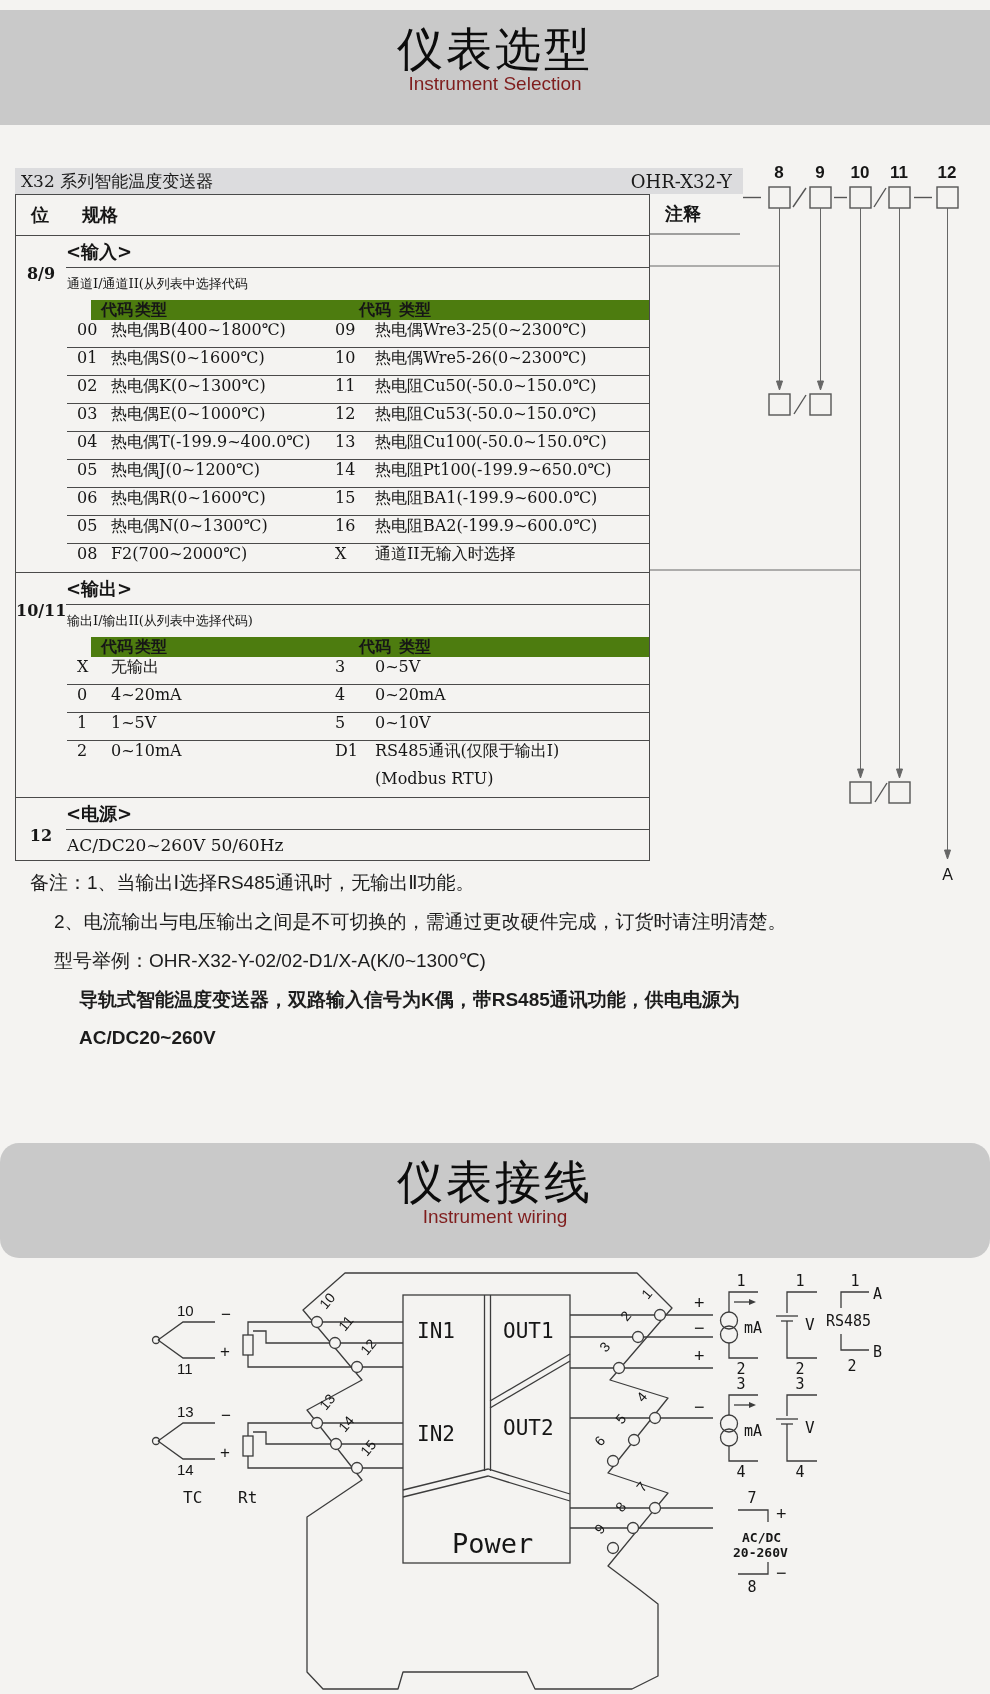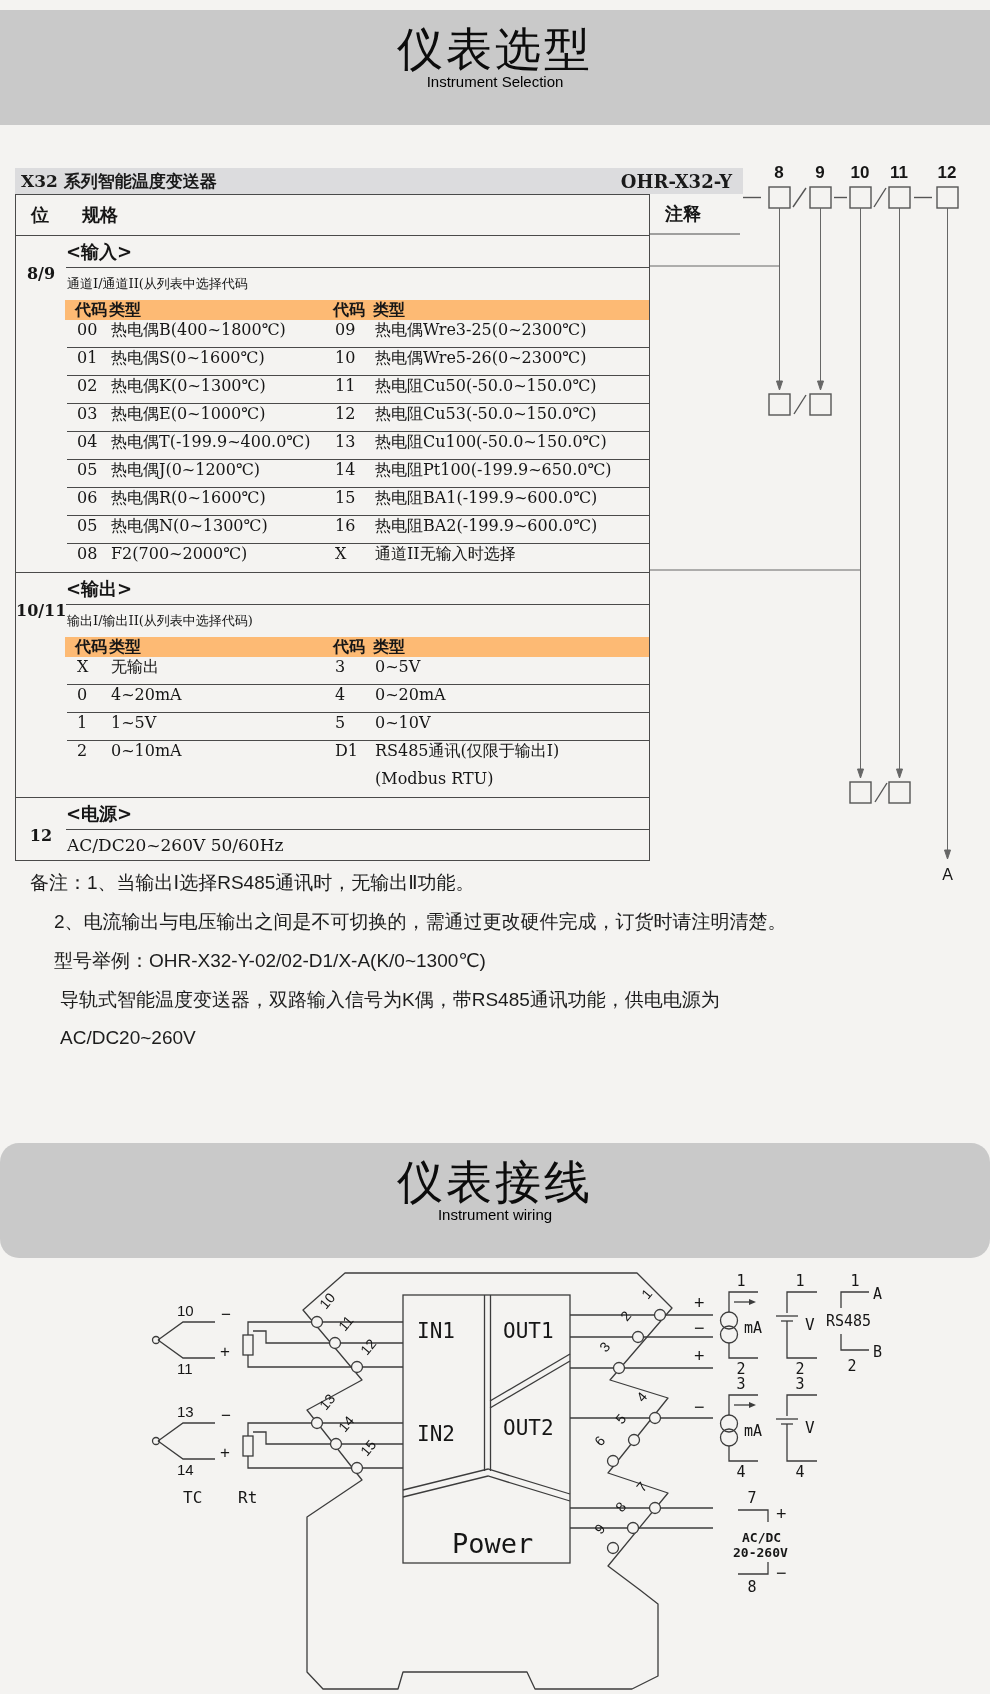--- a/index.html
+++ b/index.html
@@ -1,56 +1,56 @@
 <!DOCTYPE html>
 <html><head>
 <meta charset="utf-8">
 <style>
   html,body{margin:0;padding:0;background:#e8e7e5;}
   .canvas{position:relative;width:990px;height:1694px;background:#f4f3f1;overflow:hidden;
           font-family:"Liberation Sans","DejaVu Sans",sans-serif;color:#1a1a1a;}
   
   .banner{position:absolute;left:0;width:990px;height:115px;background:#c9c9c9;text-align:center;}
   .banner-title{font-size:46px;font-weight:400;letter-spacing:3px;color:#0c0c0c;padding-top:14px;line-height:1.1;}
-  .banner-sub{font-size:15px;color:#000000;margin-top:-2px;}
+  .banner-sub{font-size:19px;color:#7f1d1d;margin-top:-2px;}
   
   .model-band{position:absolute;left:15px;top:168px;width:728px;height:26px;background:#dcdcde;
               display:flex;align-items:center;justify-content:space-between;
-              font-family:"DejaVu Serif","Liberation Serif",serif;font-weight:bold;font-size:17px;}
+              font-family:"DejaVu Serif","Liberation Serif",serif;font-weight:normal;font-size:17px;}
   .model-band .series{padding-left:6px;}
   .model-band .model{padding-right:11px;font-size:18px;}
   
   .sel-table{position:absolute;left:15px;top:194px;width:635px;box-sizing:border-box;
              border:1px solid #4a4a4a;background:transparent;
              font-family:"DejaVu Serif","Liberation Serif",serif;font-size:17px;color:#161616;}
   .row-head{height:40px;display:flex;align-items:center;border-bottom:1px solid #4a4a4a;font-weight:bold;font-size:18px;}
   .row-head .bit-label{padding-left:15px;width:35px;}
   .row-head .spec-label{margin-left:16px;}
   .sec-head{height:32px;display:flex;align-items:center;position:relative;font-weight:bold;font-size:18px;}
   .sec-head::after{content:"";position:absolute;left:50px;right:0;bottom:0;border-bottom:1px solid #4a4a4a;}
   .sec-head .bit{width:50px;text-align:center;font-weight:bold;font-size:16px;margin-top:43px;}
   .sub-head{height:32px;display:flex;align-items:center;padding-left:51px;font-size:13px;}
-  .code-head{height:20px;margin-left:49px;background:#fdba74;display:flex;align-items:center;font-size:16px;font-weight:bold;}
+  .code-head{height:20px;margin-left:75px;background:#4d7c0f;display:flex;align-items:center;font-size:16px;font-weight:bold;}
   .crow{height:28px;margin-left:51px;display:flex;position:relative;font-size:16px;}
   .crow::after{content:"";position:absolute;left:0;right:0;bottom:0;border-bottom:1px solid #4a4a4a;}
   .crow.noline::after{border-bottom:none;}
   .cc1{width:44px;padding-left:10px;box-sizing:border-box;}
   .ct1{width:216px;}
   .cc2{width:48px;padding-left:8px;box-sizing:border-box;}
   .ct2{flex:1;}
   .sec-div{border-bottom:1px solid #4a4a4a;}
   .pow-val{height:30px;display:flex;align-items:center;padding-left:51px;font-size:17px;}
   
   .code-svg{position:absolute;left:640px;top:140px;}
   .wiring-svg{position:absolute;left:0;top:1258px;}
   
   .notes{position:absolute;left:30px;top:872px;width:945px;font-size:19px;color:#1c1c1c;}
   .notes div{margin-bottom:17px;line-height:1.15;}
   .nind1{margin-left:24px;}
-  .nind2{margin-left:30px;}
+  .nind2{margin-left:49px;font-weight:bold;}
   svg text{fill:#161616;}
   .svg-serif{font-family:"DejaVu Serif","Liberation Serif",serif;}
   .svg-sans{font-family:"Liberation Sans","DejaVu Sans",sans-serif;}
   .svg-mono{font-family:"DejaVu Sans Mono",monospace;}
 </style>
 </head>
 <body>
 
 <div class="canvas">
 

